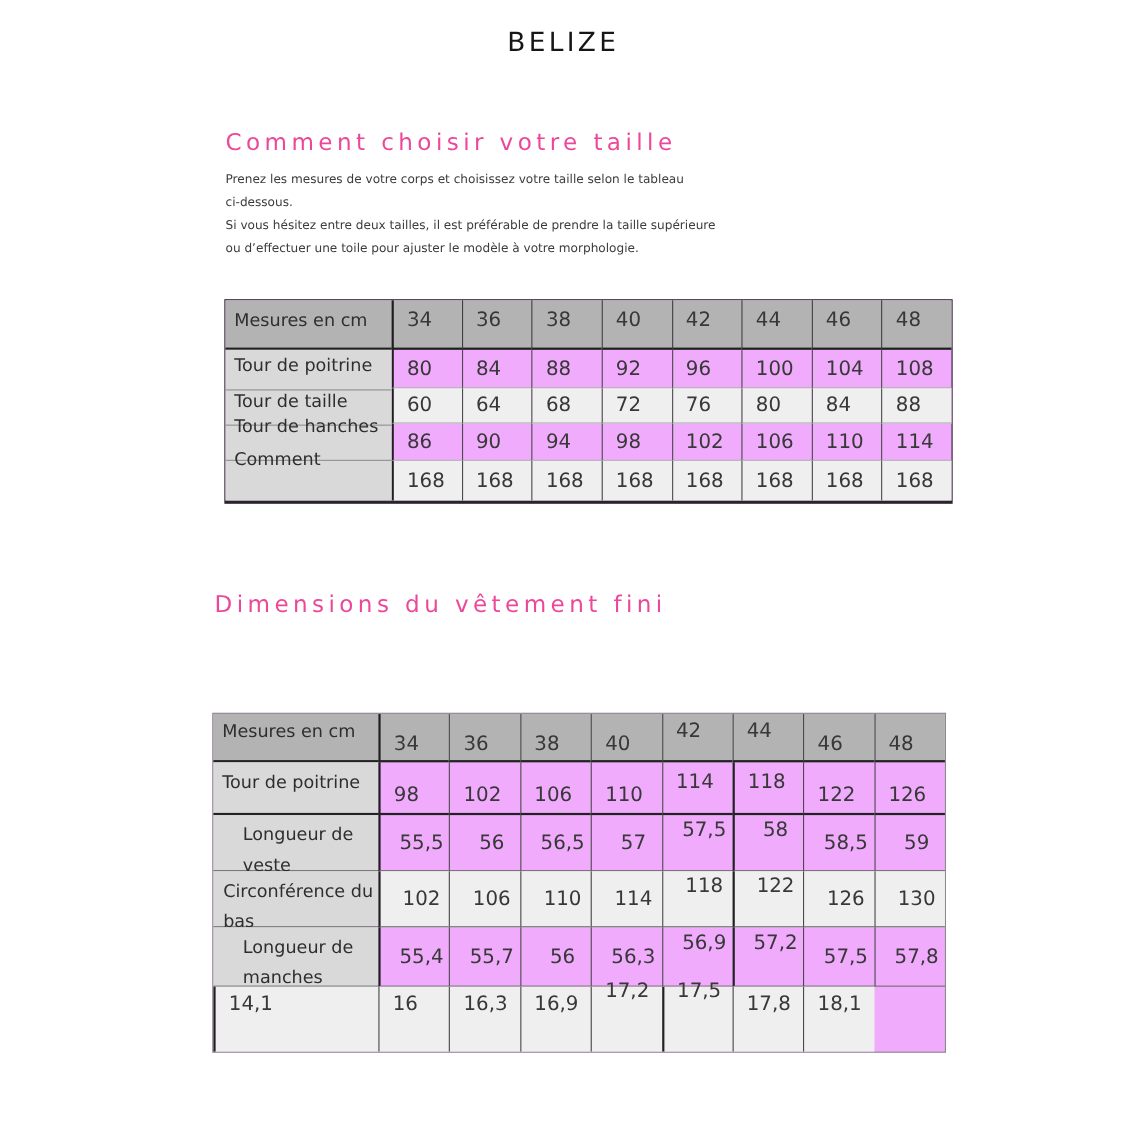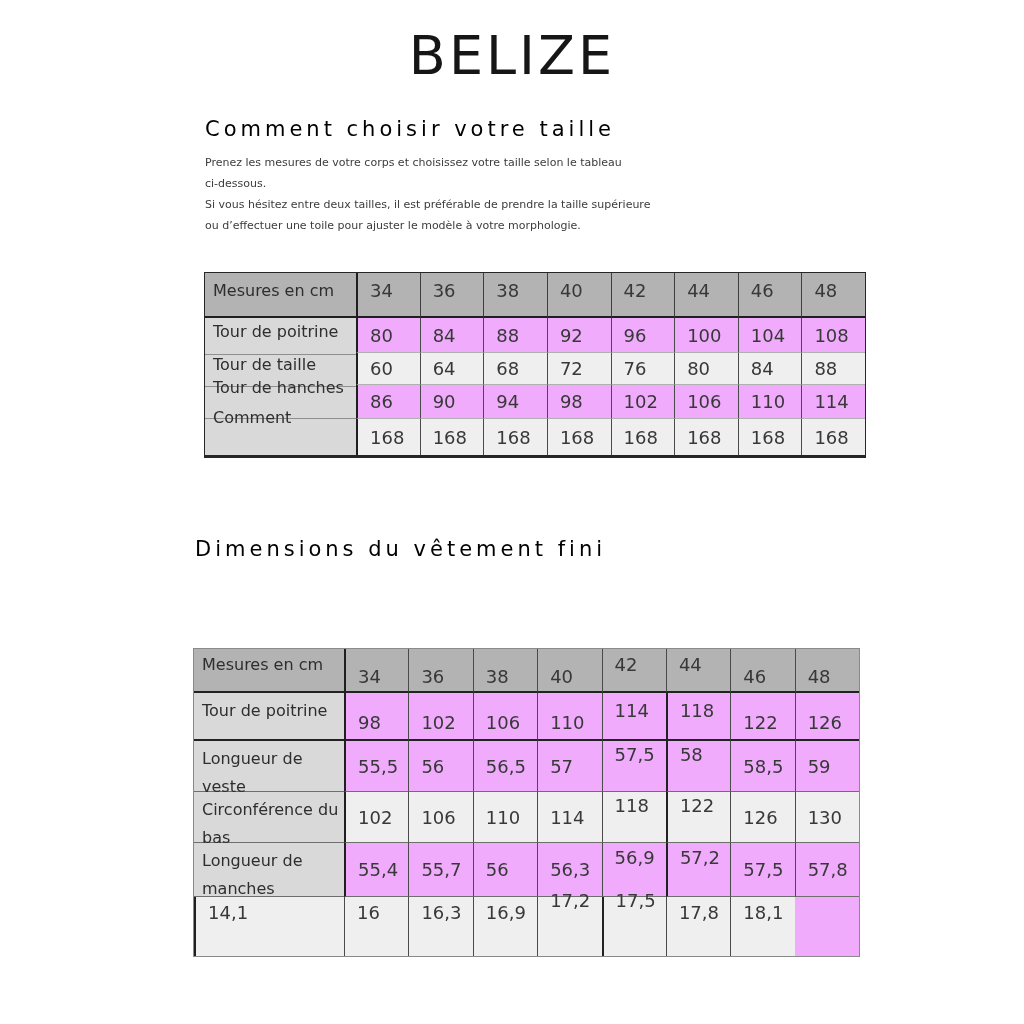--- a/index.html
+++ b/index.html
@@ -1,24 +1,24 @@
 <!DOCTYPE html>
 <html><head>
 <meta charset="utf-8">
 <style>
   html,body { margin:0; padding:0; }
   body { width:1024px; height:1024px; background:#ffffff;
          font-family:"DejaVu Sans", "Liberation Sans", sans-serif; }
   .page { position:relative; width:1024px; height:1024px; background:#fff; overflow:hidden; }
 
   .title { position:absolute; top:24px; left:0; width:100%; text-align:center;
-           font-size:54px; letter-spacing:3px; color:#161616; font-weight:400; }
+           font-size:24px; letter-spacing:3px; color:#161616; font-weight:400; }
 
   .sec-heading { position:absolute; font-size:21px; letter-spacing:4px; font-weight:400;
-                 color:#000000; white-space:nowrap; }
+                 color:#ec4899; white-space:nowrap; }
   .h1 { left:205px; top:117px; }
   .h2 { left:195px; top:537px; }
 
   .para { position:absolute; font-size:11px; line-height:21px; color:#3c3c3c;
           white-space:pre-line; width:700px; }
   .p1 { left:205px; top:152px; }
   .p2 { left:195px; top:574px; }
 
   
   .table { position:absolute; display:grid; box-sizing:border-box; background:#f0abfc; }
@@ -55,21 +55,21 @@
   .t2 .hlabel, .t2 .hsize { background:#b3b3b3; border-bottom:2.4px solid #222; }
   .t2 .hlabel { font-size:16px; color:#2e2e2e; padding:6px 0 0 8px; align-items:flex-start; }
   .t2 .hsize { align-items:flex-end; padding-bottom:4px; border-left:1.4px solid #4a4a4a; }
   .t2 .hsize.first { border-left:2.4px solid #1f1f1f; }
   .t2 .rlabel { background:#d9d9d9; align-items:flex-start; padding:4px 4px 0 8px;
                 font-size:16px; line-height:28px; color:#2e2e2e; }
   .t2 .vcell { border-left:1.4px solid #4a4a4a; }
   .t2 .vcell.first { border-left:2.4px solid #1f1f1f; }
   .t2 .vcell.col-5 { border-left:2.2px solid #222; }
   .t2 .br0 { border-bottom:2.4px solid #222; }
-  .t2 .br1, .t2 .br2, .t2 .br3 { border-bottom:1.4px solid #6e6e6e; }
+  .t2 .br1, .t2 .br2, .t2 .br3 { border-bottom:1.4px solid #6e6e6e;justify-content:center; }
   .t2 .vcell.vr2, .t2 .vcell.vr4 { background:#efefef; }
   .t2 .vcell.vr0 { align-items:flex-end; padding-bottom:6px; }
   .t2 .vcell.vr4 { align-items:flex-start; padding-top:5px; }
   .t2 .col-4 .num, .t2 .col-5 .num { transform:translateY(-12px); }
 </style>
 </head>
 <body>
 
 <div class="page">
 

